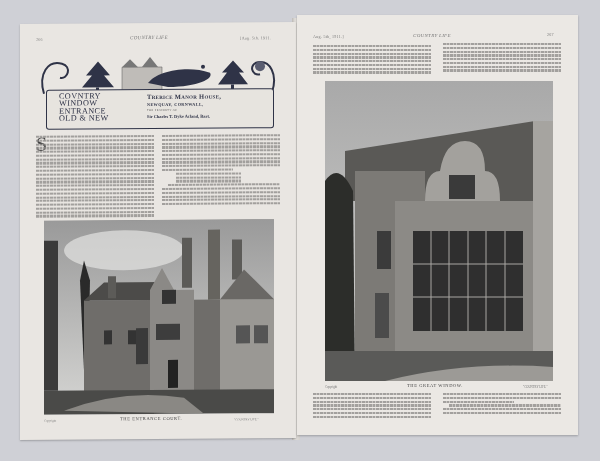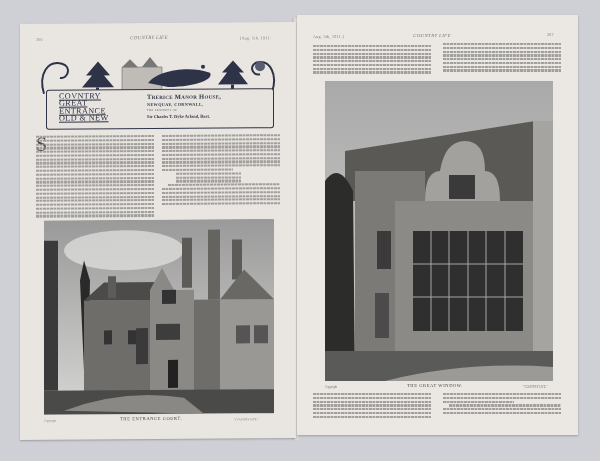--- a/index.html
+++ b/index.html
@@ -13,21 +13,21 @@
   .col{position:absolute;}
   .line{height:2.2px;margin-bottom:1.6px;background:repeating-linear-gradient(90deg,#8a8886 0 3px,#b9b6b3 3px 4px,#8a8886 4px 6px,#c6c3c0 6px 7px);opacity:.75;}
   .line.short{width:60%;}
   .line.indent{margin-left:6px;}
   .verse .line{margin-left:14px;width:55%;}
   .caption{position:absolute;font-size:4.5px;color:#444;letter-spacing:.6px;text-transform:uppercase;}
   .credit{position:absolute;font-size:3px;color:#777;}
   .photo{position:absolute;overflow:hidden;background:#888;}
   .banner{position:absolute;left:18px;top:30px;width:240px;height:78px;}
   .banner .scroll{position:absolute;left:8px;top:36px;width:226px;height:38px;background:#e7e4df;border:1.5px solid #2f3347;border-radius:3px;}
-  .banner .cth{position:absolute;left:12px;top:2px;font-family:"Liberation Serif",serif;font-size:8.2px;line-height:7.4px;color:#2f3347;letter-spacing:.4px;text-decoration:underline;}
+  .banner .cth{position:absolute;left:12px;top:2px;font-family:"Liberation Serif",serif;font-size:8.2px;line-height:7.4px;color:#2f3347;letter-spacing:.4px;}
   .banner .title{position:absolute;left:100px;top:3px;font-size:6.5px;color:#2f3347;font-variant:small-caps;font-weight:bold;letter-spacing:.3px;}
   .banner .sub{position:absolute;left:100px;top:12px;font-size:4.2px;color:#2f3347;font-weight:bold;letter-spacing:.4px;}
   .banner .prop{position:absolute;left:100px;top:19px;font-size:2.6px;color:#444;letter-spacing:.5px;}
   .banner .owner{position:absolute;left:100px;top:24px;font-size:4.4px;color:#2f3347;font-weight:bold;}
   .dropcap{float:left;font-size:20px;line-height:16px;color:#444;margin-right:2px;}
 </style>
 </head>
 <body>
 
 <div class="gutter"></div>
@@ -52,21 +52,21 @@
       <rect x="84" y="14" width="40" height="24" fill="#bfbcb8" stroke="#555" stroke-width=".5"></rect>
       <polygon points="84,14 92,6 100,14" fill="#777"></polygon>
       <polygon points="104,14 112,4 120,14" fill="#777"></polygon>
 
       <path d="M110 30 C118 18 150 12 172 20 C176 26 160 34 130 34 Z" fill="#2f3347"></path>
       <circle cx="165" cy="14" r="2" fill="#2f3347"></circle>
     </svg>
     <div class="scroll">
       <div class="cth">
         <div>COVNTRY</div>
-        <div>GREAT</div>
+        <div>WINDOW</div>
         <div>ENTRANCE</div>
         <div>OLD &amp; NEW</div>
       </div>
       <div class="title">Trerice Manor House,</div>
       <div class="sub">NEWQUAY, CORNWALL,</div>
       <div class="prop">THE PROPERTY OF</div>
       <div class="owner">Sir Charles T. Dyke Acland, Bart.</div>
     </div>
   </div>
 

